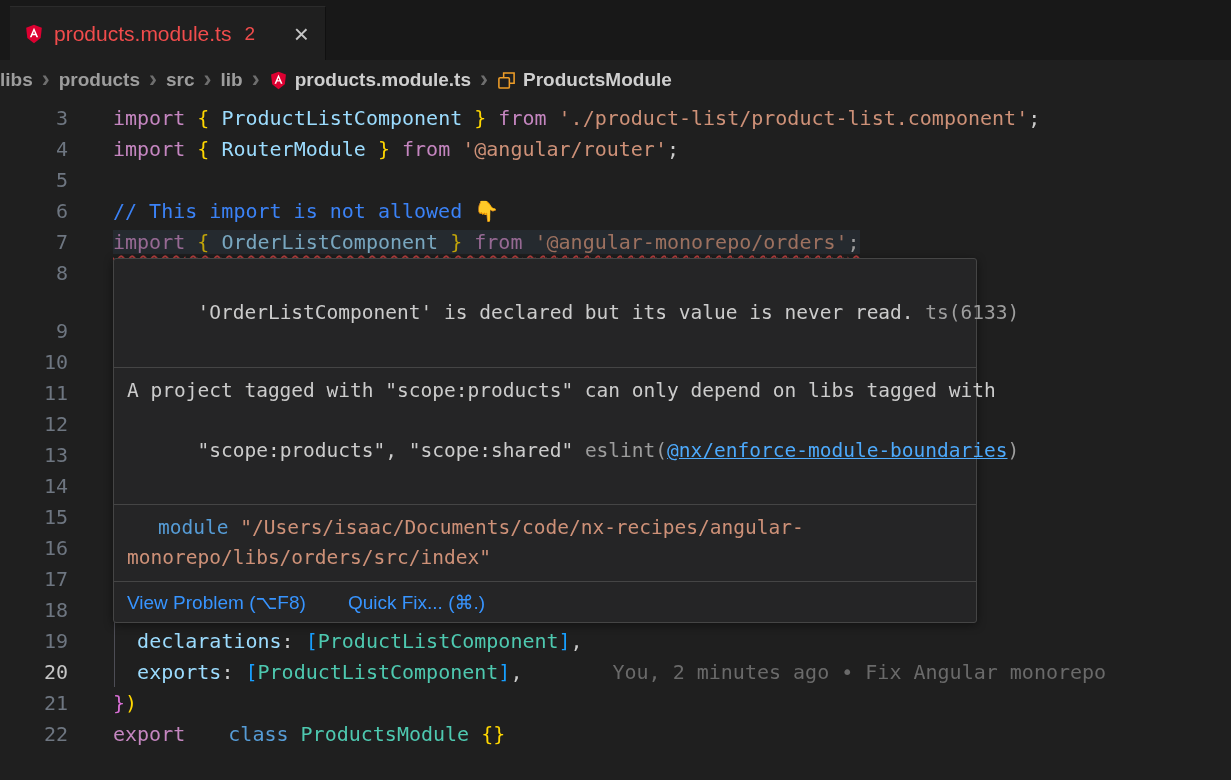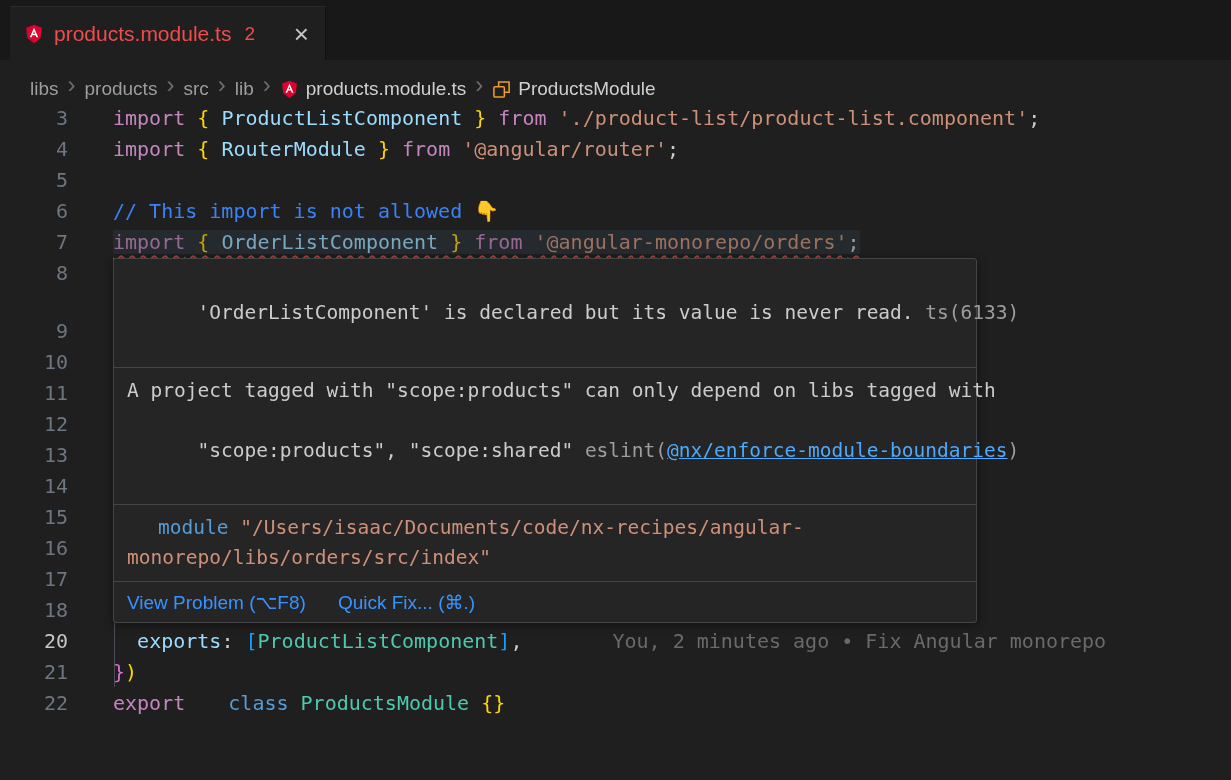--- a/index.html
+++ b/index.html
@@ -19,22 +19,22 @@
     display:flex; align-items:center; padding:0 14px; gap:10px;
     border-top:1px solid #2b2b2b; border-right:1px solid #101010;
     cursor:pointer;
   }
   .tab-title { color:#f14c4c; font-size:21px; }
   .tab-badge { color:#f14c4c; font-size:19px; margin-left:3px; }
   .tab-close { color:#c5c5c5; font-size:26px; line-height:1; margin-left:auto; padding:0 2px; }
 
   
   .breadcrumbs {
-    height:40px; background:#1f1f1f; display:flex; align-items:flex-end;
-    padding-left:30px; font-size:19px; color:#9d9d9d;
+    height:40px; background:#1f1f1f; display:flex; align-items:center;
+    font-size:19px; color:#9d9d9d;font-weight:bold;
   }
   .bc-item { display:flex; align-items:center; gap:7px; cursor:pointer; white-space:nowrap; }
   .bc-item.bright { color:#cfcfcf; }
   .bc-sep { color:#6e6e6e; font-size:24px; line-height:1; padding:0 9px 3px 9px; }
   .bc-icon { display:flex; align-items:center; }
 
   
   .editor {
     position:absolute; top:100px; left:0; right:0; bottom:0;
     font-family:"DejaVu Sans Mono","Liberation Mono",monospace;
@@ -80,21 +80,21 @@
     font-family:"DejaVu Sans Mono","Liberation Mono",monospace;
     font-size:19.5px; color:#cccccc; z-index:5;
   }
   .hp-sec { padding:8px 13px; }
   .hp-row1 { padding:9px 13px; }
   .hp-line { line-height:30px; white-space:pre; }
   .hp-dim { color:#9d9d9d; }
   .hp-link { color:#4daafc; text-decoration:underline; cursor:pointer; }
   .hp-div { height:1px; background:#454545; }
   .hp-actions {
-    display:flex; gap:32px; align-items:center; height:40px; padding:0 13px;
+    display:flex; gap:42px; align-items:center; height:40px; padding:0 13px;
     font-family:"Liberation Sans", sans-serif; font-size:19px;
   }
   .hp-action { color:#3794ff; cursor:pointer; white-space:nowrap; }
 </style>
 </head>
 <body>
 
 <div class="tab-strip">
   <div class="tab">
     <span class="bc-icon">
@@ -214,20 +214,24 @@
       </div>
       <div class="code-line">
         <div class="line-num">17</div>
         <div class="line-code"><span><span class="tk-pun">    </span><span class="tk-b2">]</span><span class="tk-b1">)</span><span class="tk-pun">,</span></span></div>
       </div>
       <div class="code-line">
         <div class="line-num">18</div>
         <div class="line-code"><span><span class="tk-pun">  </span><span class="tk-b3">]</span><span class="tk-pun">,</span></span></div>
       </div>
       <div class="code-line">
+        <div class="line-num">19</div>
+        <div class="line-code"><span><span class="tk-pun">  </span><span class="tk-var">declarations</span><span class="tk-pun">: </span><span class="tk-b3">[</span><span class="tk-type">ProductListComponent</span><span class="tk-b3">]</span><span class="tk-pun">,</span></span></div>
+      </div>
+      <div class="code-line">
         <div class="line-num active">20</div>
         <div class="line-code"><span><span class="tk-pun">  </span><span class="tk-var">exports</span><span class="tk-pun">: </span><span class="tk-b3">[</span><span class="tk-type">ProductListComponent</span><span class="tk-b3">]</span><span class="tk-pun">,</span></span><span class="blame">You, 2 minutes ago • Fix Angular monorepo</span></div>
       </div>
       <div class="code-line">
         <div class="line-num">21</div>
         <div class="line-code"><span><span class="tk-b2">}</span><span class="tk-b1">)</span></span></div>
       </div>
       <div class="code-line">
         <div class="line-num">22</div>
         <div class="line-code"><span><span class="tk-kw">export</span><span class="tk-pun"> </span><span class="tk-kw2">class</span><span class="tk-pun"> </span><span class="tk-type">ProductsModule</span><span class="tk-pun"> </span><span class="tk-b1">{}</span></span></div>

